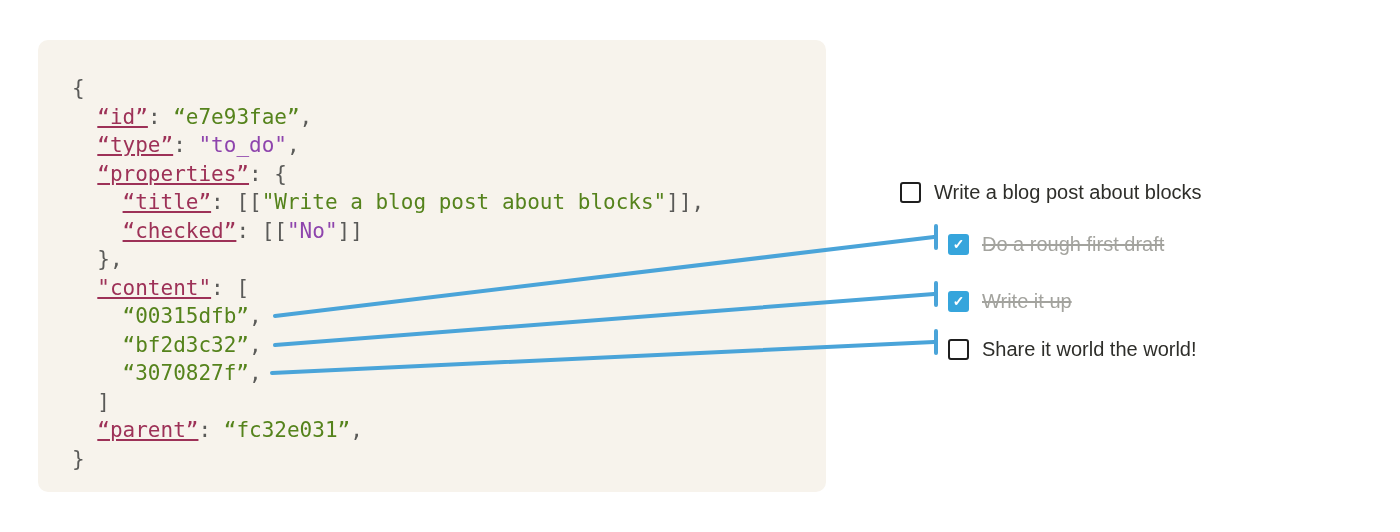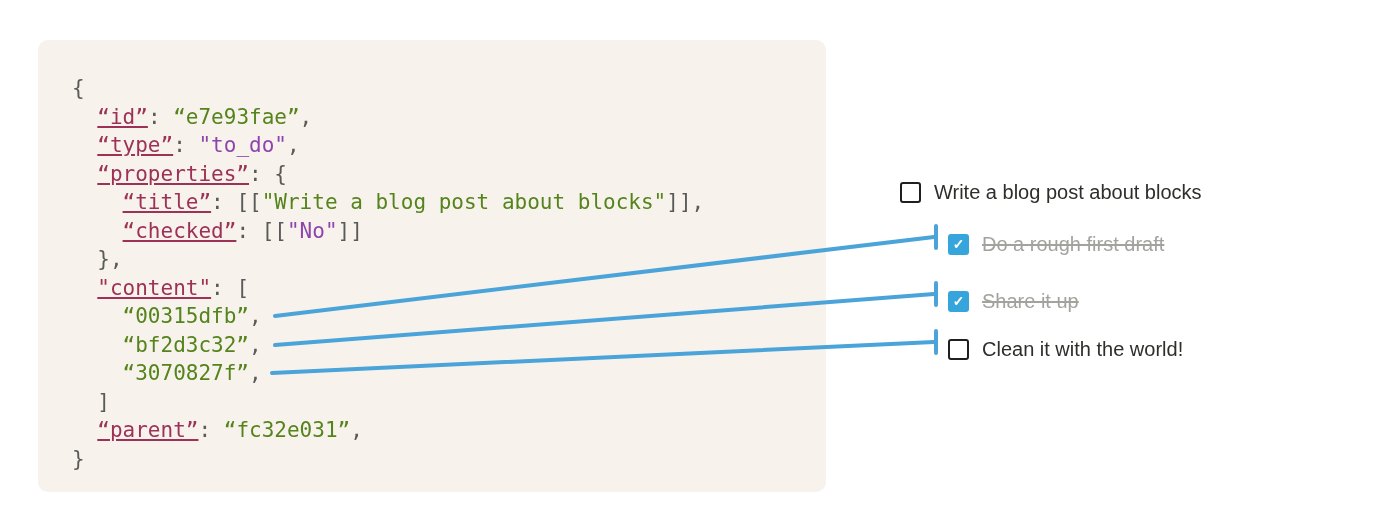--- a/index.html
+++ b/index.html
@@ -90,19 +90,19 @@
     <div class="todo-item">
       <span class="checkbox unchecked"></span>
       <span class="todo-label">Write a blog post about blocks</span>
     </div>
     <div class="todo-item indent">
       <span class="checkbox checked">✓</span>
       <span class="todo-label done">Do a rough first draft</span>
     </div>
     <div class="todo-item indent">
       <span class="checkbox checked">✓</span>
-      <span class="todo-label done">Share it up</span>
+      <span class="todo-label done">Write it up</span>
     </div>
     <div class="todo-item indent">
       <span class="checkbox unchecked"></span>
-      <span class="todo-label">Clean it with the world!</span>
+      <span class="todo-label">Share it world the world!</span>
     </div>
   </div>
 
 </body></html>

